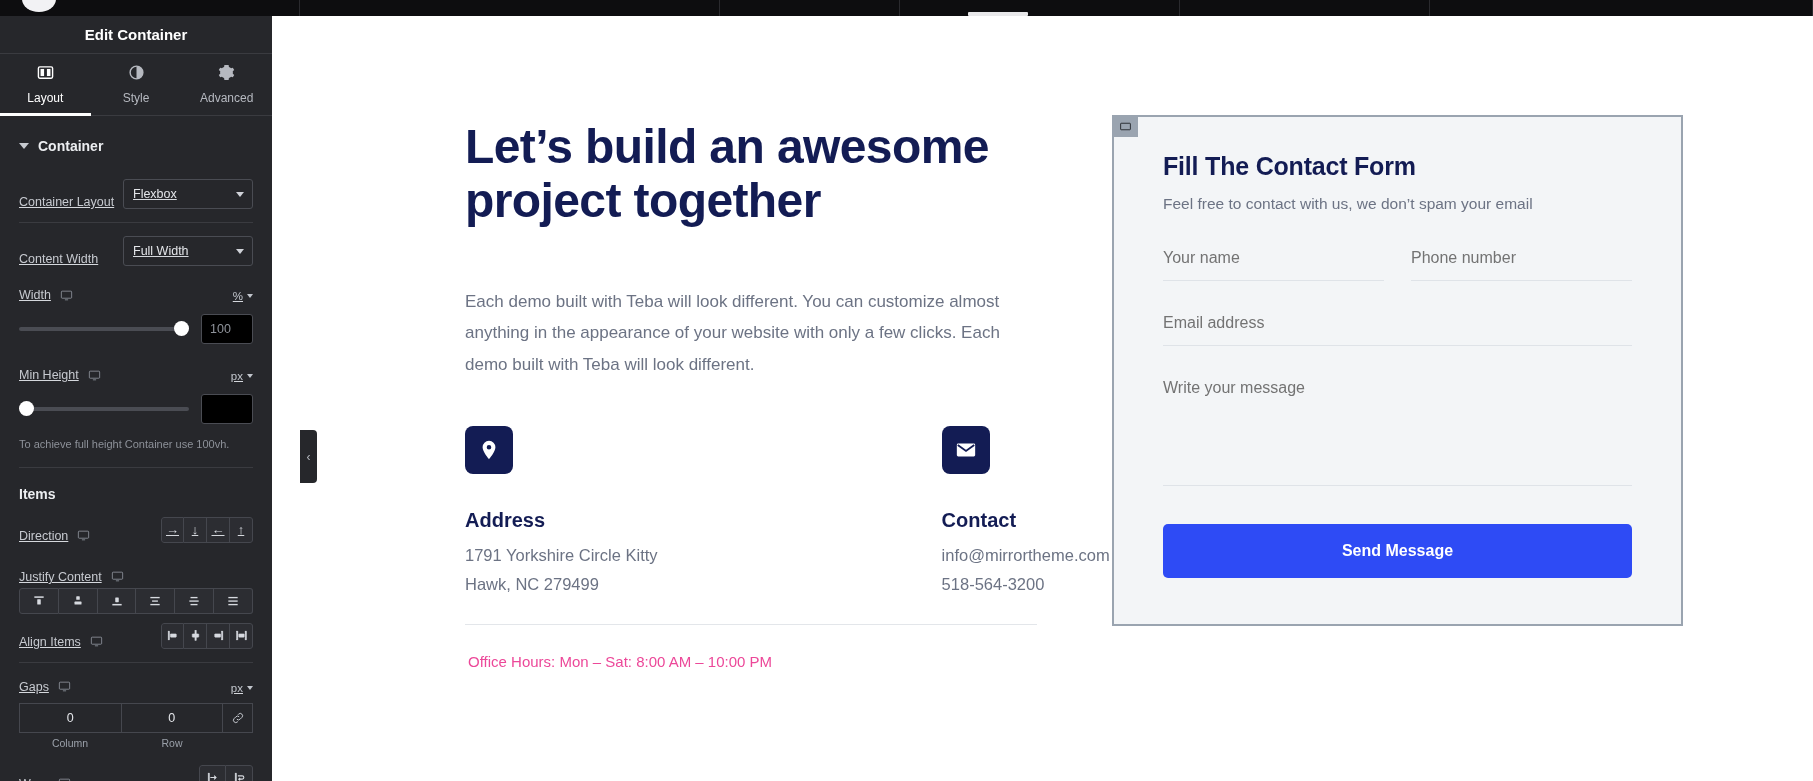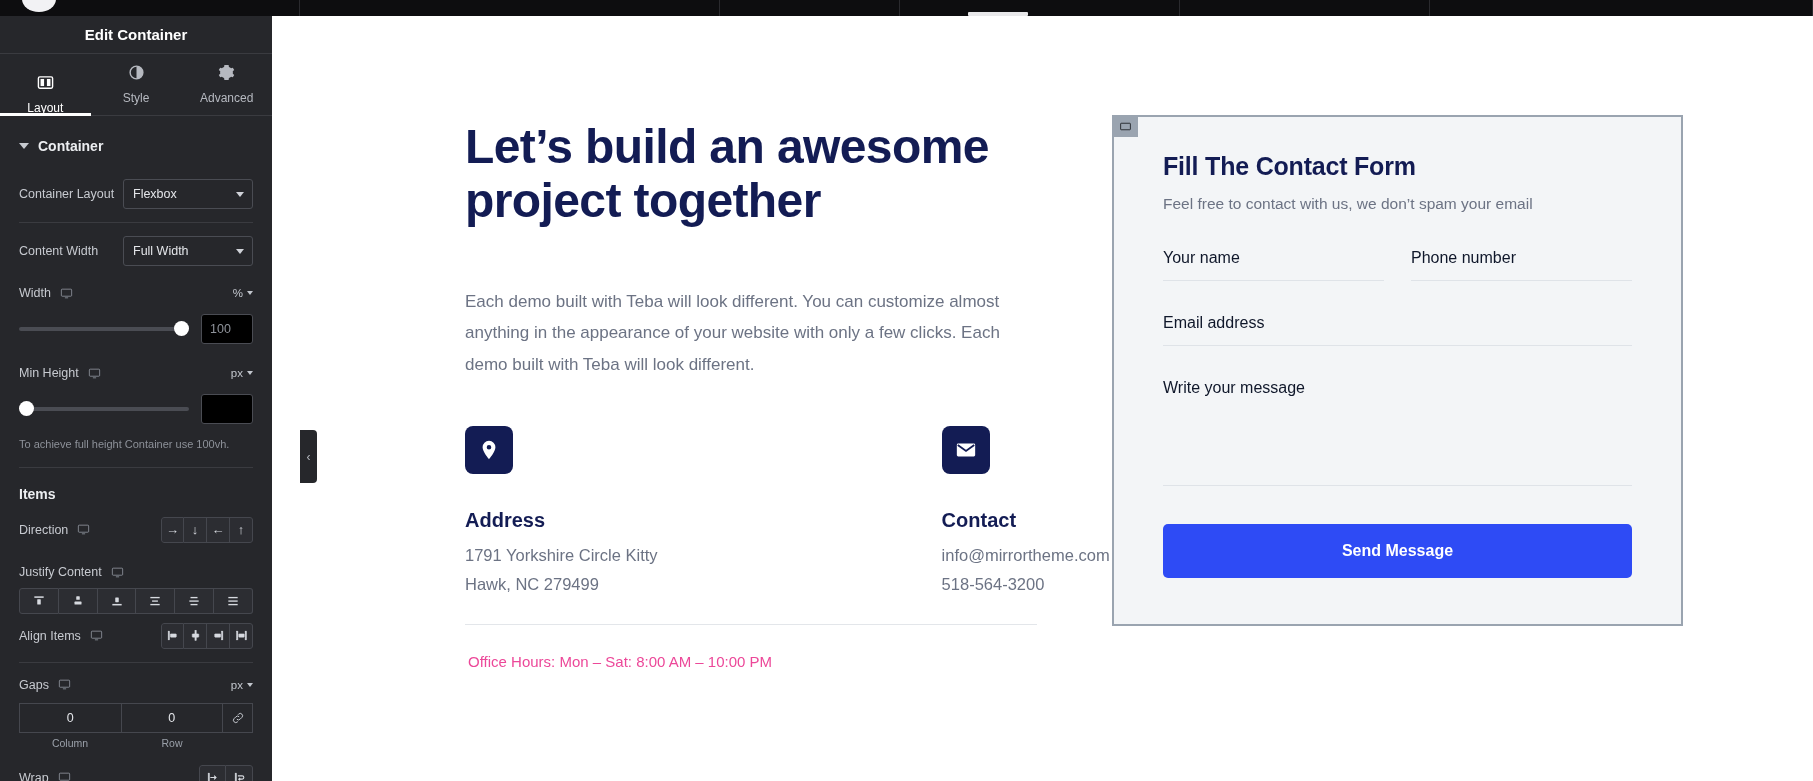--- a/index.html
+++ b/index.html
@@ -34,38 +34,38 @@
     height: 38px; display: flex; align-items: center; justify-content: center;
     font-size: 15px; font-weight: bold; color: #ffffff;
     border-bottom: 1px solid #3a3b40;
   }
   .panel-tabs { display: flex; border-bottom: 1px solid #3a3b40; height: 62px; }
   .panel-tab {
     flex: 1; display: flex; flex-direction: column; align-items: center;
     justify-content: center; gap: 7px; font-size: 12px; color: #b6b9c0;
     cursor: pointer; position: relative;
   }
-  .panel-tab.active { color: #ffffff; justify-content: flex-end; }
+  .panel-tab.active { color: #ffffff; }
   .panel-tab.active::after {
     content: ""; position: absolute; left: 0; right: 0; bottom: -1px;
     height: 3px; background: #ffffff;
   }
   .panel-tab svg { width: 17px; height: 17px; fill: currentColor; }
 
   .section { padding: 0 19px; }
   .section-head {
     display: flex; align-items: center; gap: 9px;
     padding: 22px 0 16px 0; font-size: 14px; font-weight: bold; color: #eceef1;
   }
   .caret { width: 0; height: 0; border-left: 5px solid transparent;
            border-right: 5px solid transparent; border-top: 6px solid #c7cad0; }
 
   .row {
-    display: flex; align-items: center; justify-content: space-between;
-    padding: 9px 0; min-height: 36px;
+    display: flex; align-items: flex-end; justify-content: space-between;
+    padding: 9px 0; min-height: 36px; text-decoration: underline;
   }
   .row-divider { border-top: 1px solid #3a3b40; margin: 4px 0; }
   .lbl { font-size: 12.5px; color: #c7cad0; display: flex; align-items: center; gap: 9px; }
   .mon { width: 13px; height: 13px; display:inline-block; }
   .mon svg { width: 13px; height: 13px; fill: none; stroke: #9aa0a9; stroke-width: 1.4; }
 
   select, .fakesel {
     appearance: none; -webkit-appearance: none;
     background: #26272b; color: #e4e6ea; border: 1px solid #4a4c53;
     border-radius: 3px; height: 30px; width: 130px; font-size: 12.5px;
@@ -166,21 +166,21 @@
     background: #9aa4b0; display: flex; align-items: center; justify-content: center; cursor: pointer;
   }
   .formhandle svg { width: 13px; height: 11px; fill: none; stroke: #1d1f24; stroke-width: 1.6; }
 
   .form-inner { padding: 35px 49px 0 49px; }
   .form-title { font-size: 25px; font-weight: bold; color: #131c54; letter-spacing: -0.2px; }
   .form-sub { font-size: 15.5px; color: #6c7384; margin-top: 14px; }
 
   .fgrid { display: flex; gap: 27px; margin-top: 36px; }
   .field { flex: 1; }
-  .field .ph { font-size: 16px; color: #0f172a; padding-bottom: 13px; }
+  .field .ph { font-size: 16px; color: #737373; padding-bottom: 13px; }
   .field .line { height: 1px; background: #dfe3e8; }
   .field-full { margin-top: 33px; }
   .field-area .ph { padding-bottom: 88px; }
 
   .sendbtn {
     margin-top: 38px; height: 54px; background: #2e4bf5; border-radius: 5px;
     display: flex; align-items: center; justify-content: center;
     color: #ffffff; font-size: 16px; font-weight: bold; cursor: pointer;
     border: none; width: 100%; font-family: "Liberation Sans", sans-serif;
   }

